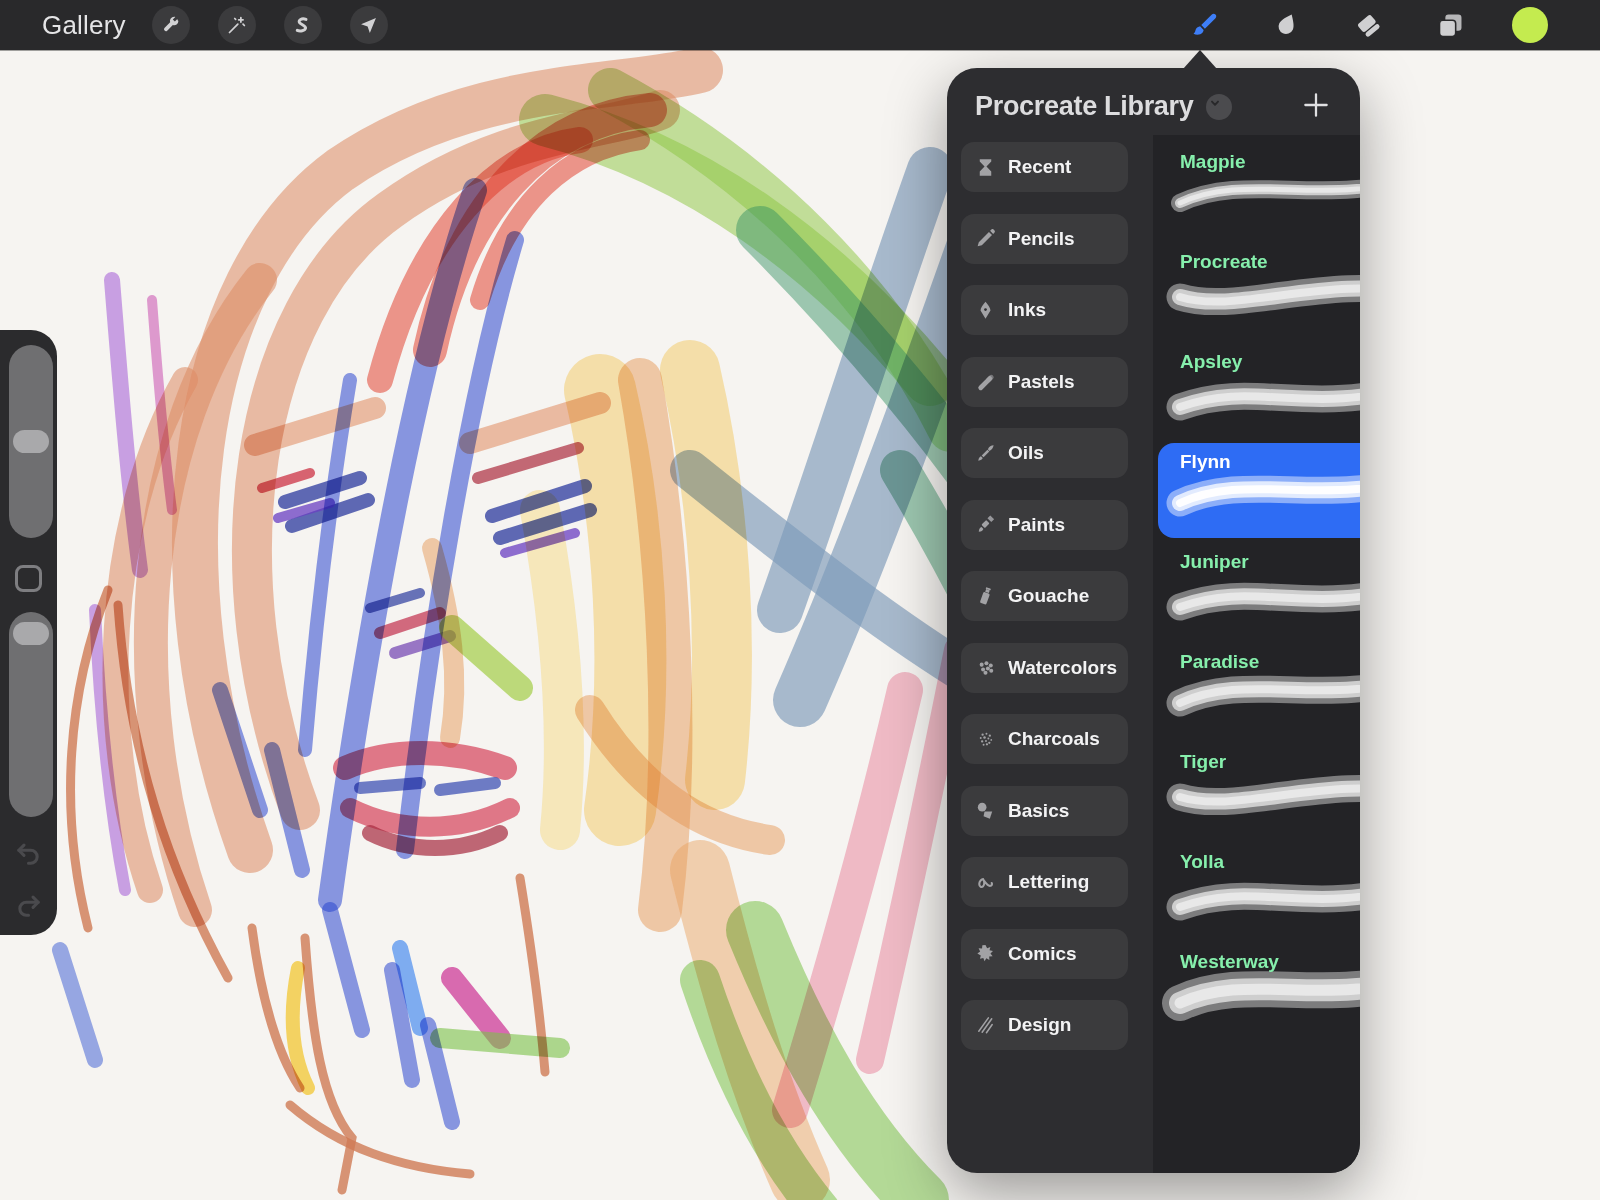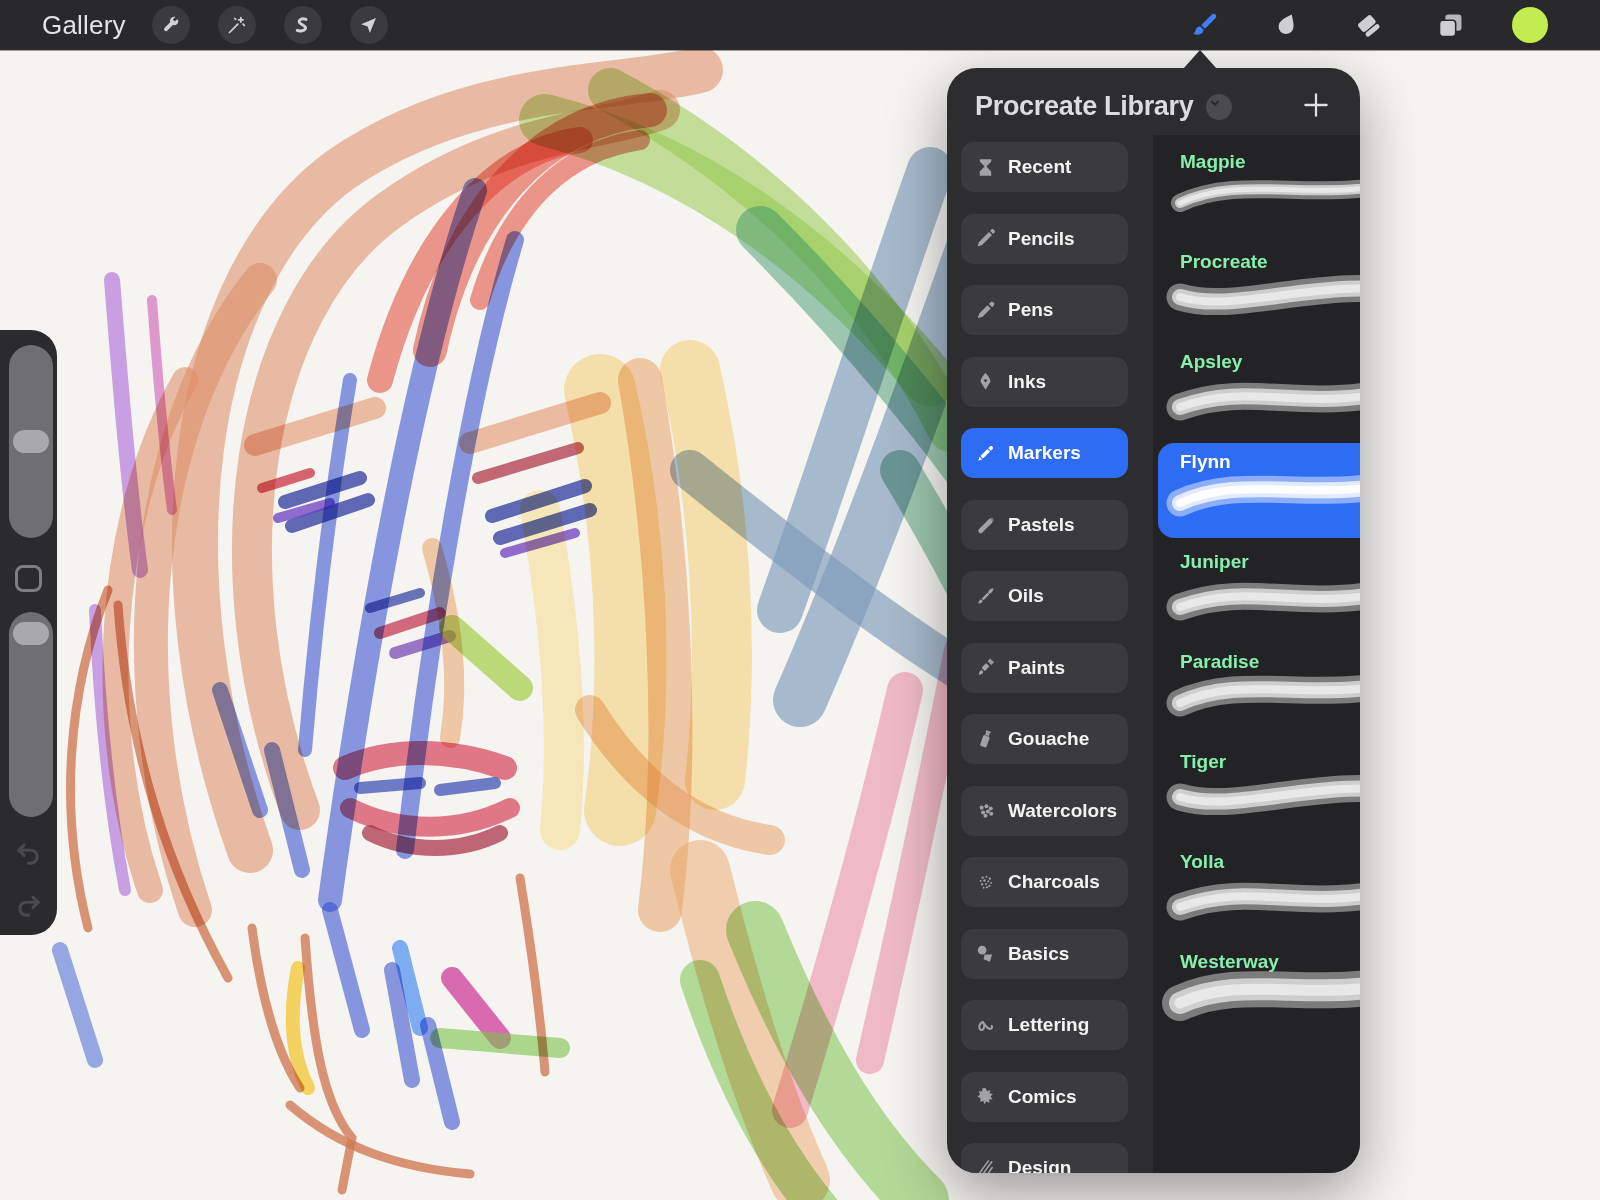--- a/index.html
+++ b/index.html
@@ -303,45 +303,25 @@
         <span class="cat-icon">
           <svg viewBox="0 0 24 24" width="100%" height="100%">
             <path fill="currentColor" d="M3.8 20.2l1.2-4.4L15.6 5.2l3.2 3.2L8.2 19 3.8 20.2zM16.8 4l1.4-1.4c.6-.6 1.6-.6 2.2 0l1 1c.6.6.6 1.6 0 2.2L20 7.2 16.8 4z"></path>
           </svg>
         </span>
                  <span class="cat-label">Pencils</span>
       </div>
       <div class="cat-btn">
         <span class="cat-icon">
           <svg viewBox="0 0 24 24" width="100%" height="100%">
-            <path fill="currentColor" d="M4 20l1.5-5L14 6.5l3.5 3.5L9 18.5 4 20zm11.5-14.9 1.8-1.8a2 2 0 0 1 2.8 0l.6.6a2 2 0 0 1 0 2.8l-1.8 1.8-3.4-3.4z"></path>
-          </svg>
-        </span>
-                 <span class="cat-label">Pens</span>
-      </div>
-      <div class="cat-btn">
-        <span class="cat-icon">
-          <svg viewBox="0 0 24 24" width="100%" height="100%">
             <path fill="currentColor" d="M12 2.8c2.6 2.8 5.2 6.4 5.2 9.2L12 20.5 6.8 12c0-2.8 2.6-6.4 5.2-9.2z"></path>
             <circle cx="12" cy="11" r="1.4" fill="#2d2d30"></circle>
           </svg>
         </span>
                  <span class="cat-label">Inks</span>
-      </div>
-      <div class="cat-btn selected">
-        <span class="cat-icon">
-          <svg viewBox="0 0 24 24" width="100%" height="100%">
-            <g fill="currentColor">
-              <path d="M4.5 19.5l1.3-4 2.7 2.7-4 1.3z"></path>
-              <path d="M6.7 14.6 14 7.3l2.7 2.7-7.3 7.3z"></path>
-              <path d="M14.9 6.4l1.9-1.9c.5-.5 1.4-.5 1.9 0l.8.8c.5.5.5 1.4 0 1.9l-1.9 1.9-2.7-2.7z"></path>
-            </g>
-          </svg>
-        </span>
-                 <span class="cat-label">Markers</span>
       </div>
       <div class="cat-btn">
         <span class="cat-icon">
           <svg viewBox="0 0 24 24" width="100%" height="100%">
             <g stroke="currentColor" stroke-linecap="round" fill="none">
               <path stroke-width="5" d="M7 18.5 16.5 9"></path>
               <path stroke-width="5" d="M15 10.5 18 7.5" opacity=".6"></path>
             </g>
           </svg>
         </span>

